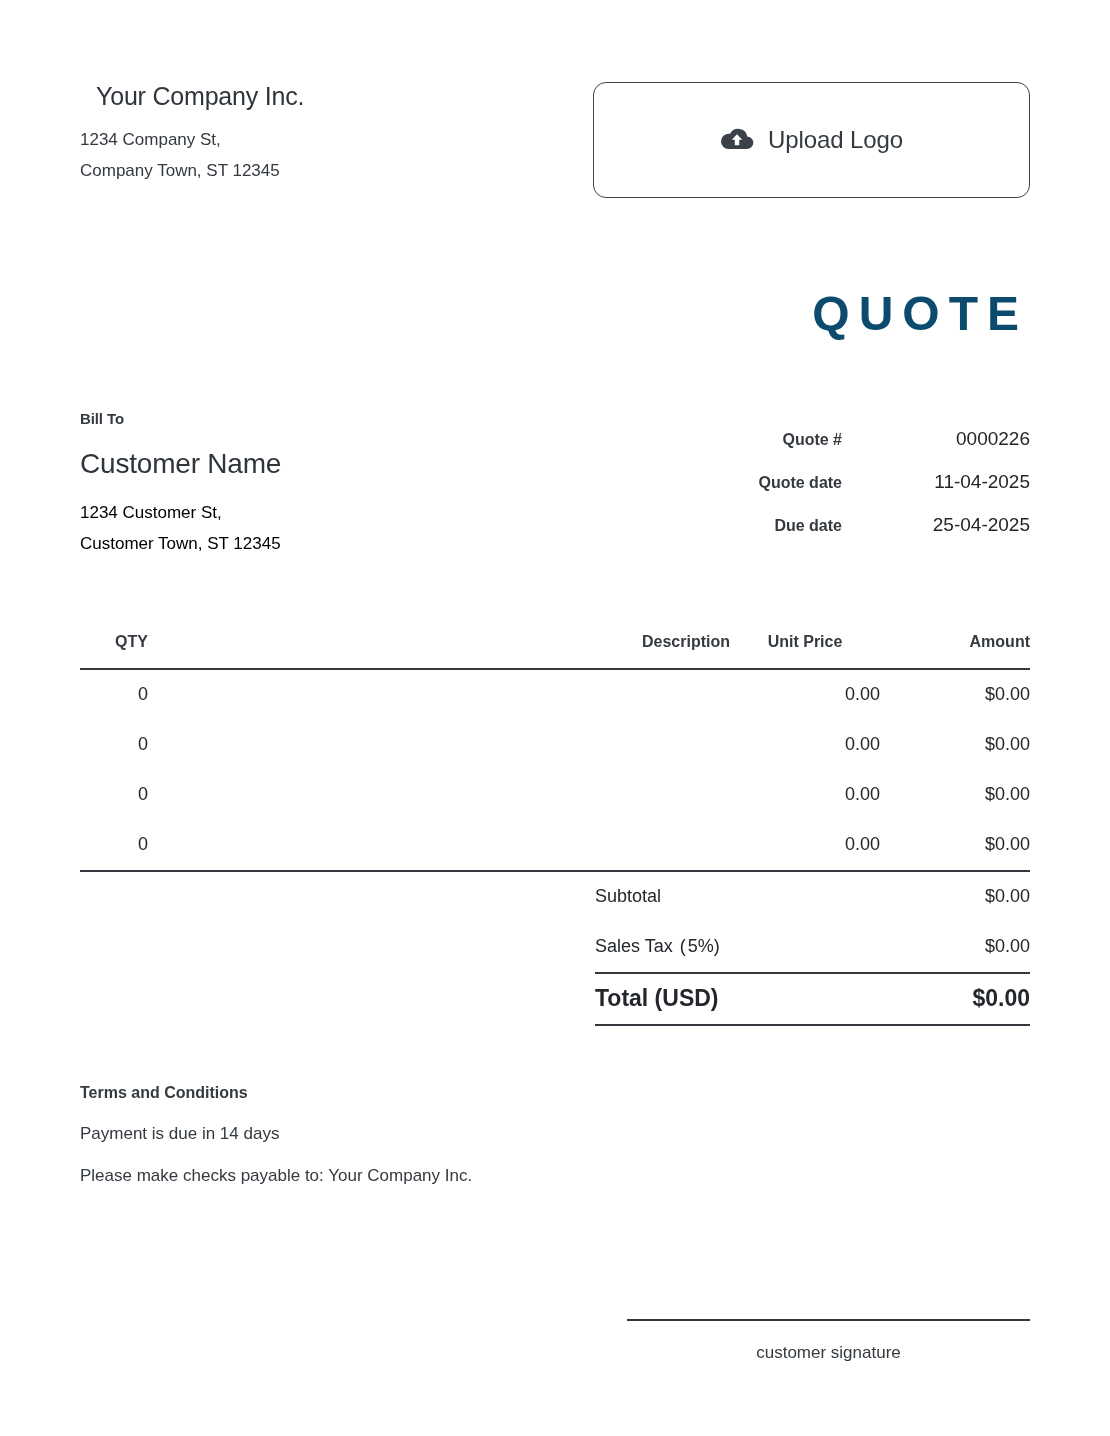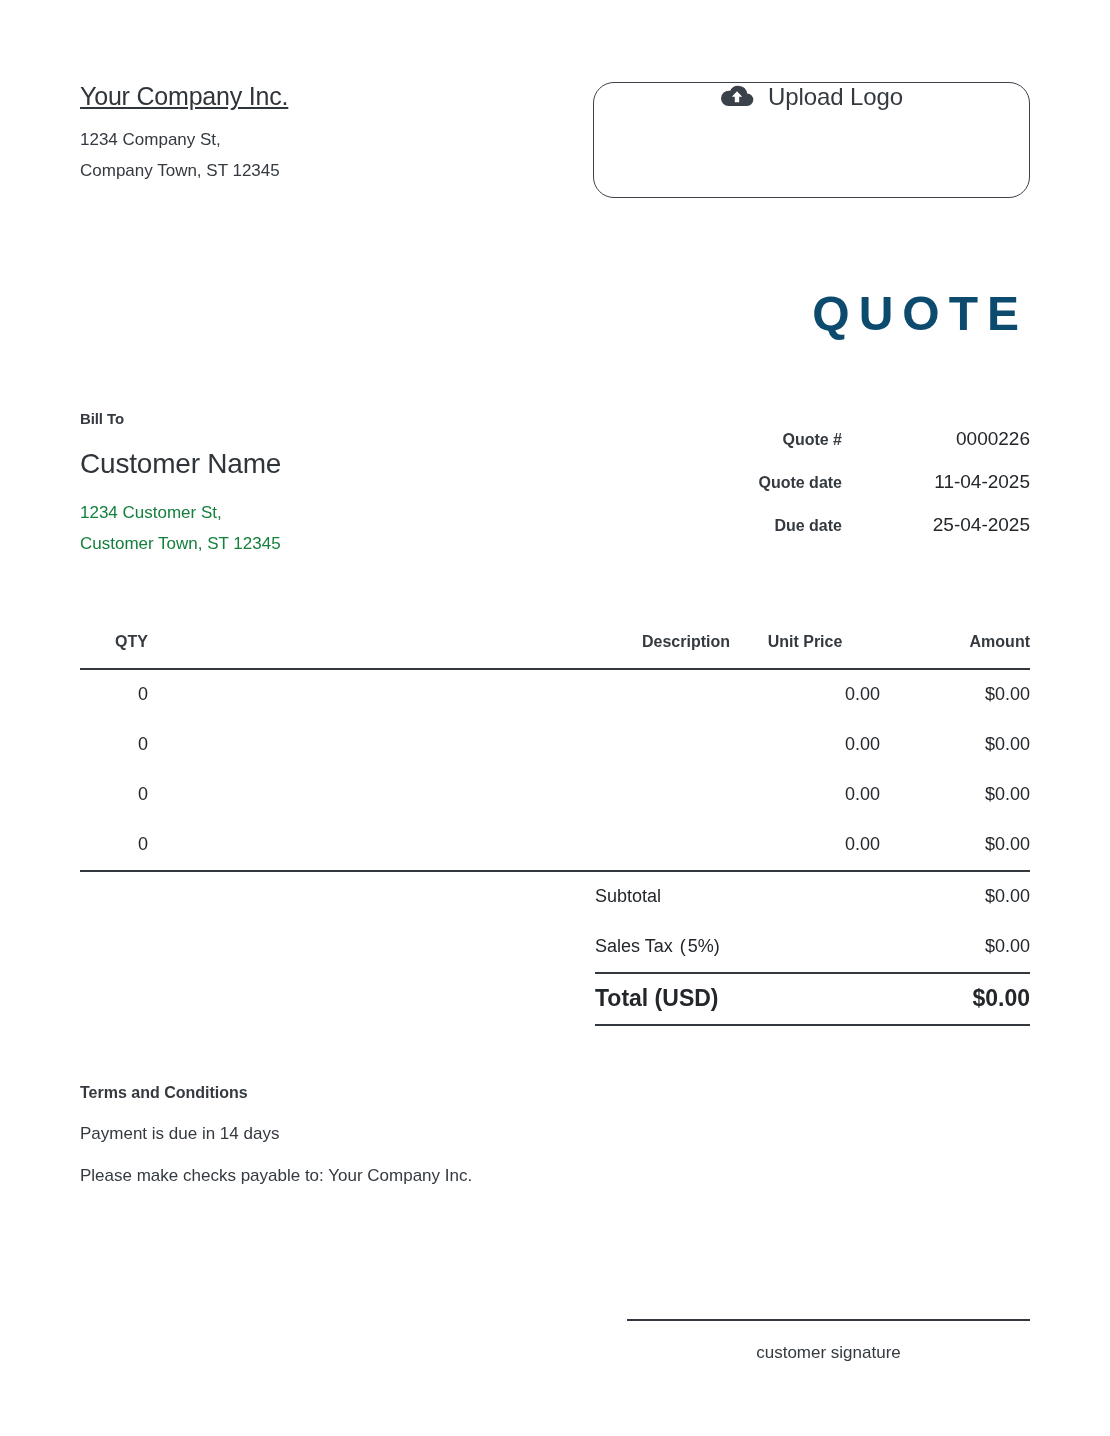--- a/index.html
+++ b/index.html
@@ -28,38 +28,37 @@
     justify-content: space-between;
     align-items: flex-start;
     padding-top: 82px;
   }
   .company-block { max-width: 480px; }
   .company-name {
     font-size: 25px;
     font-weight: 400;
     color: #2f353b;
     letter-spacing: -0.2px;
-    margin: 0 0 14px 0;
+    margin: 0 0 14px 16px;
     line-height: 1.15;
-    text-decoration: underline;
   }
   .company-addr-line {
     font-size: 17px;
     font-weight: 400;
     color: #343a40;
     line-height: 1.82;
   }
 
   .logo-box {
     width: 437px;
     height: 116px;
     border: 1.5px solid #3d434b;
-    border-radius: 21px;
+    border-radius: 13px;
     display: flex;
-    align-items: flex-start;
+    align-items: center;
     justify-content: center;
     gap: 14px;
     box-sizing: border-box;
     background: #fff;
     cursor: pointer;
   }
   .logo-box .cloud-icon {
     width: 34px;
     height: 28px;
     display: block;
@@ -101,21 +100,21 @@
     font-size: 28px;
     font-weight: 400;
     color: #2f353b;
     margin-bottom: 18px;
     letter-spacing: -0.2px;
     line-height: 1.1;
   }
   .customer-addr-line {
     font-size: 17px;
     line-height: 1.82;
-    color: #15803d;
+    color: #000000;
   }
 
   .meta-table {
     border-collapse: collapse;
     margin-top: 18px;
   }
   .meta-table td {
     padding: 0 0 21px 0;
     vertical-align: baseline;
     white-space: nowrap;

